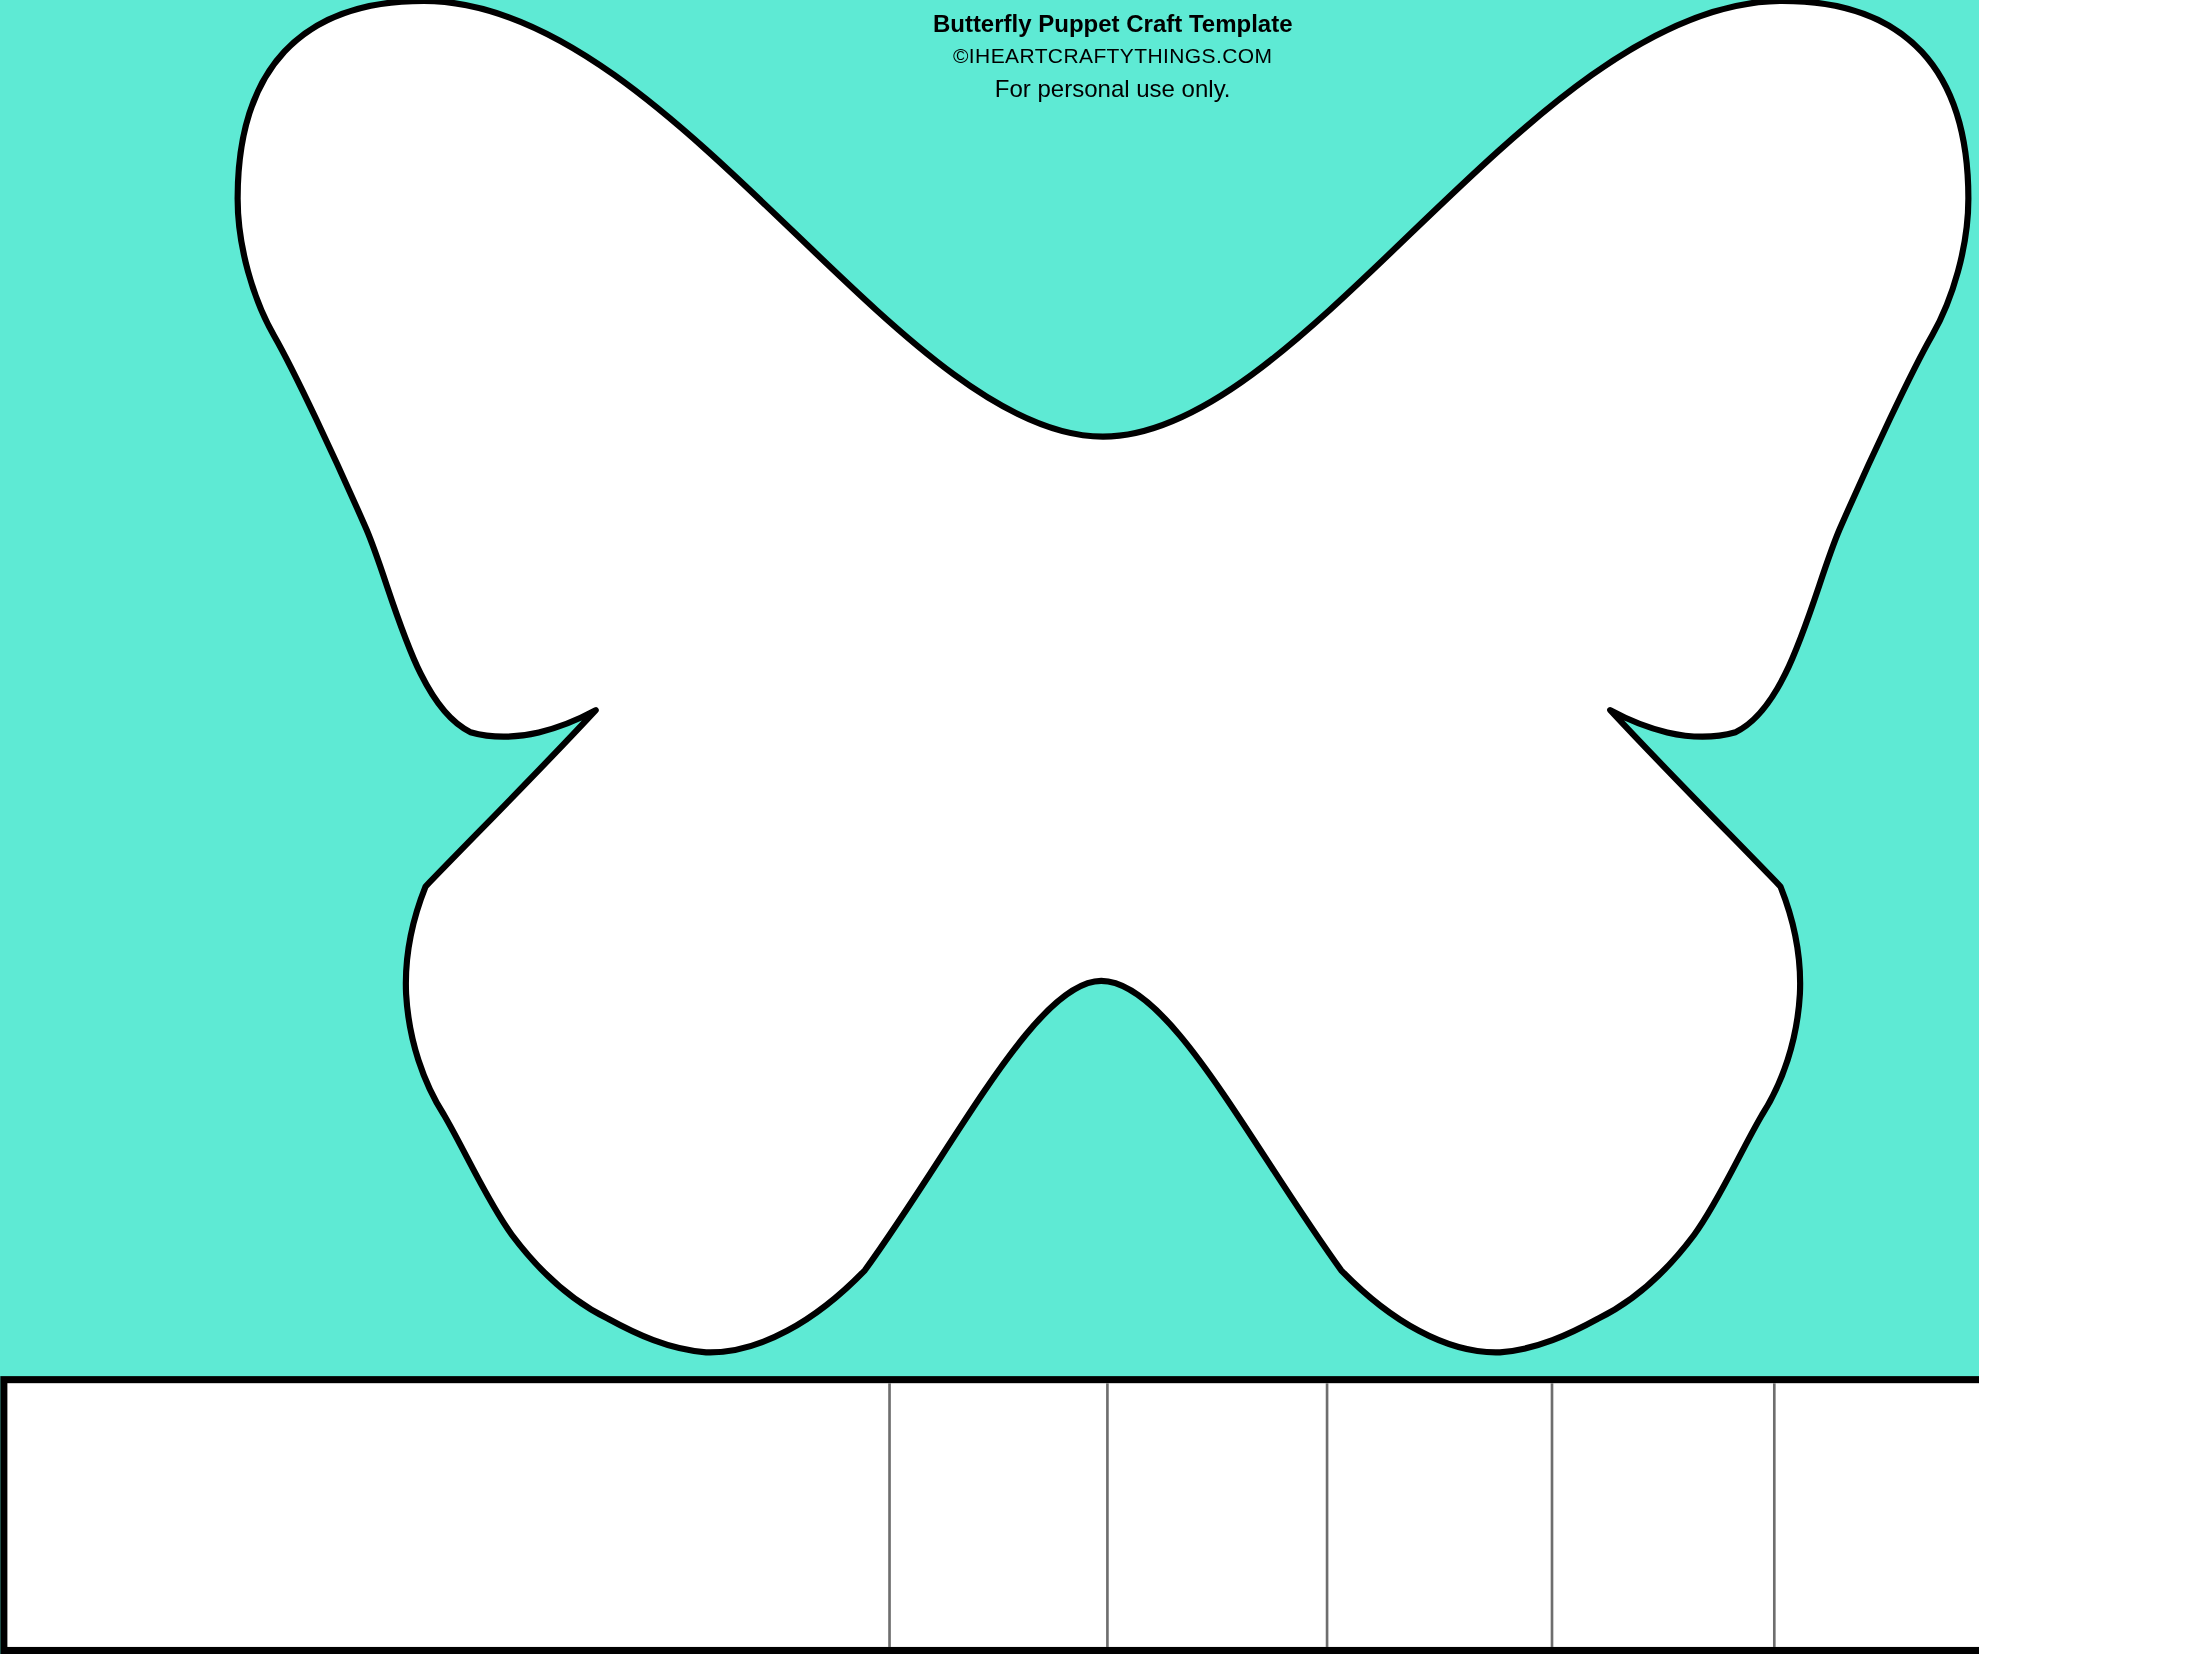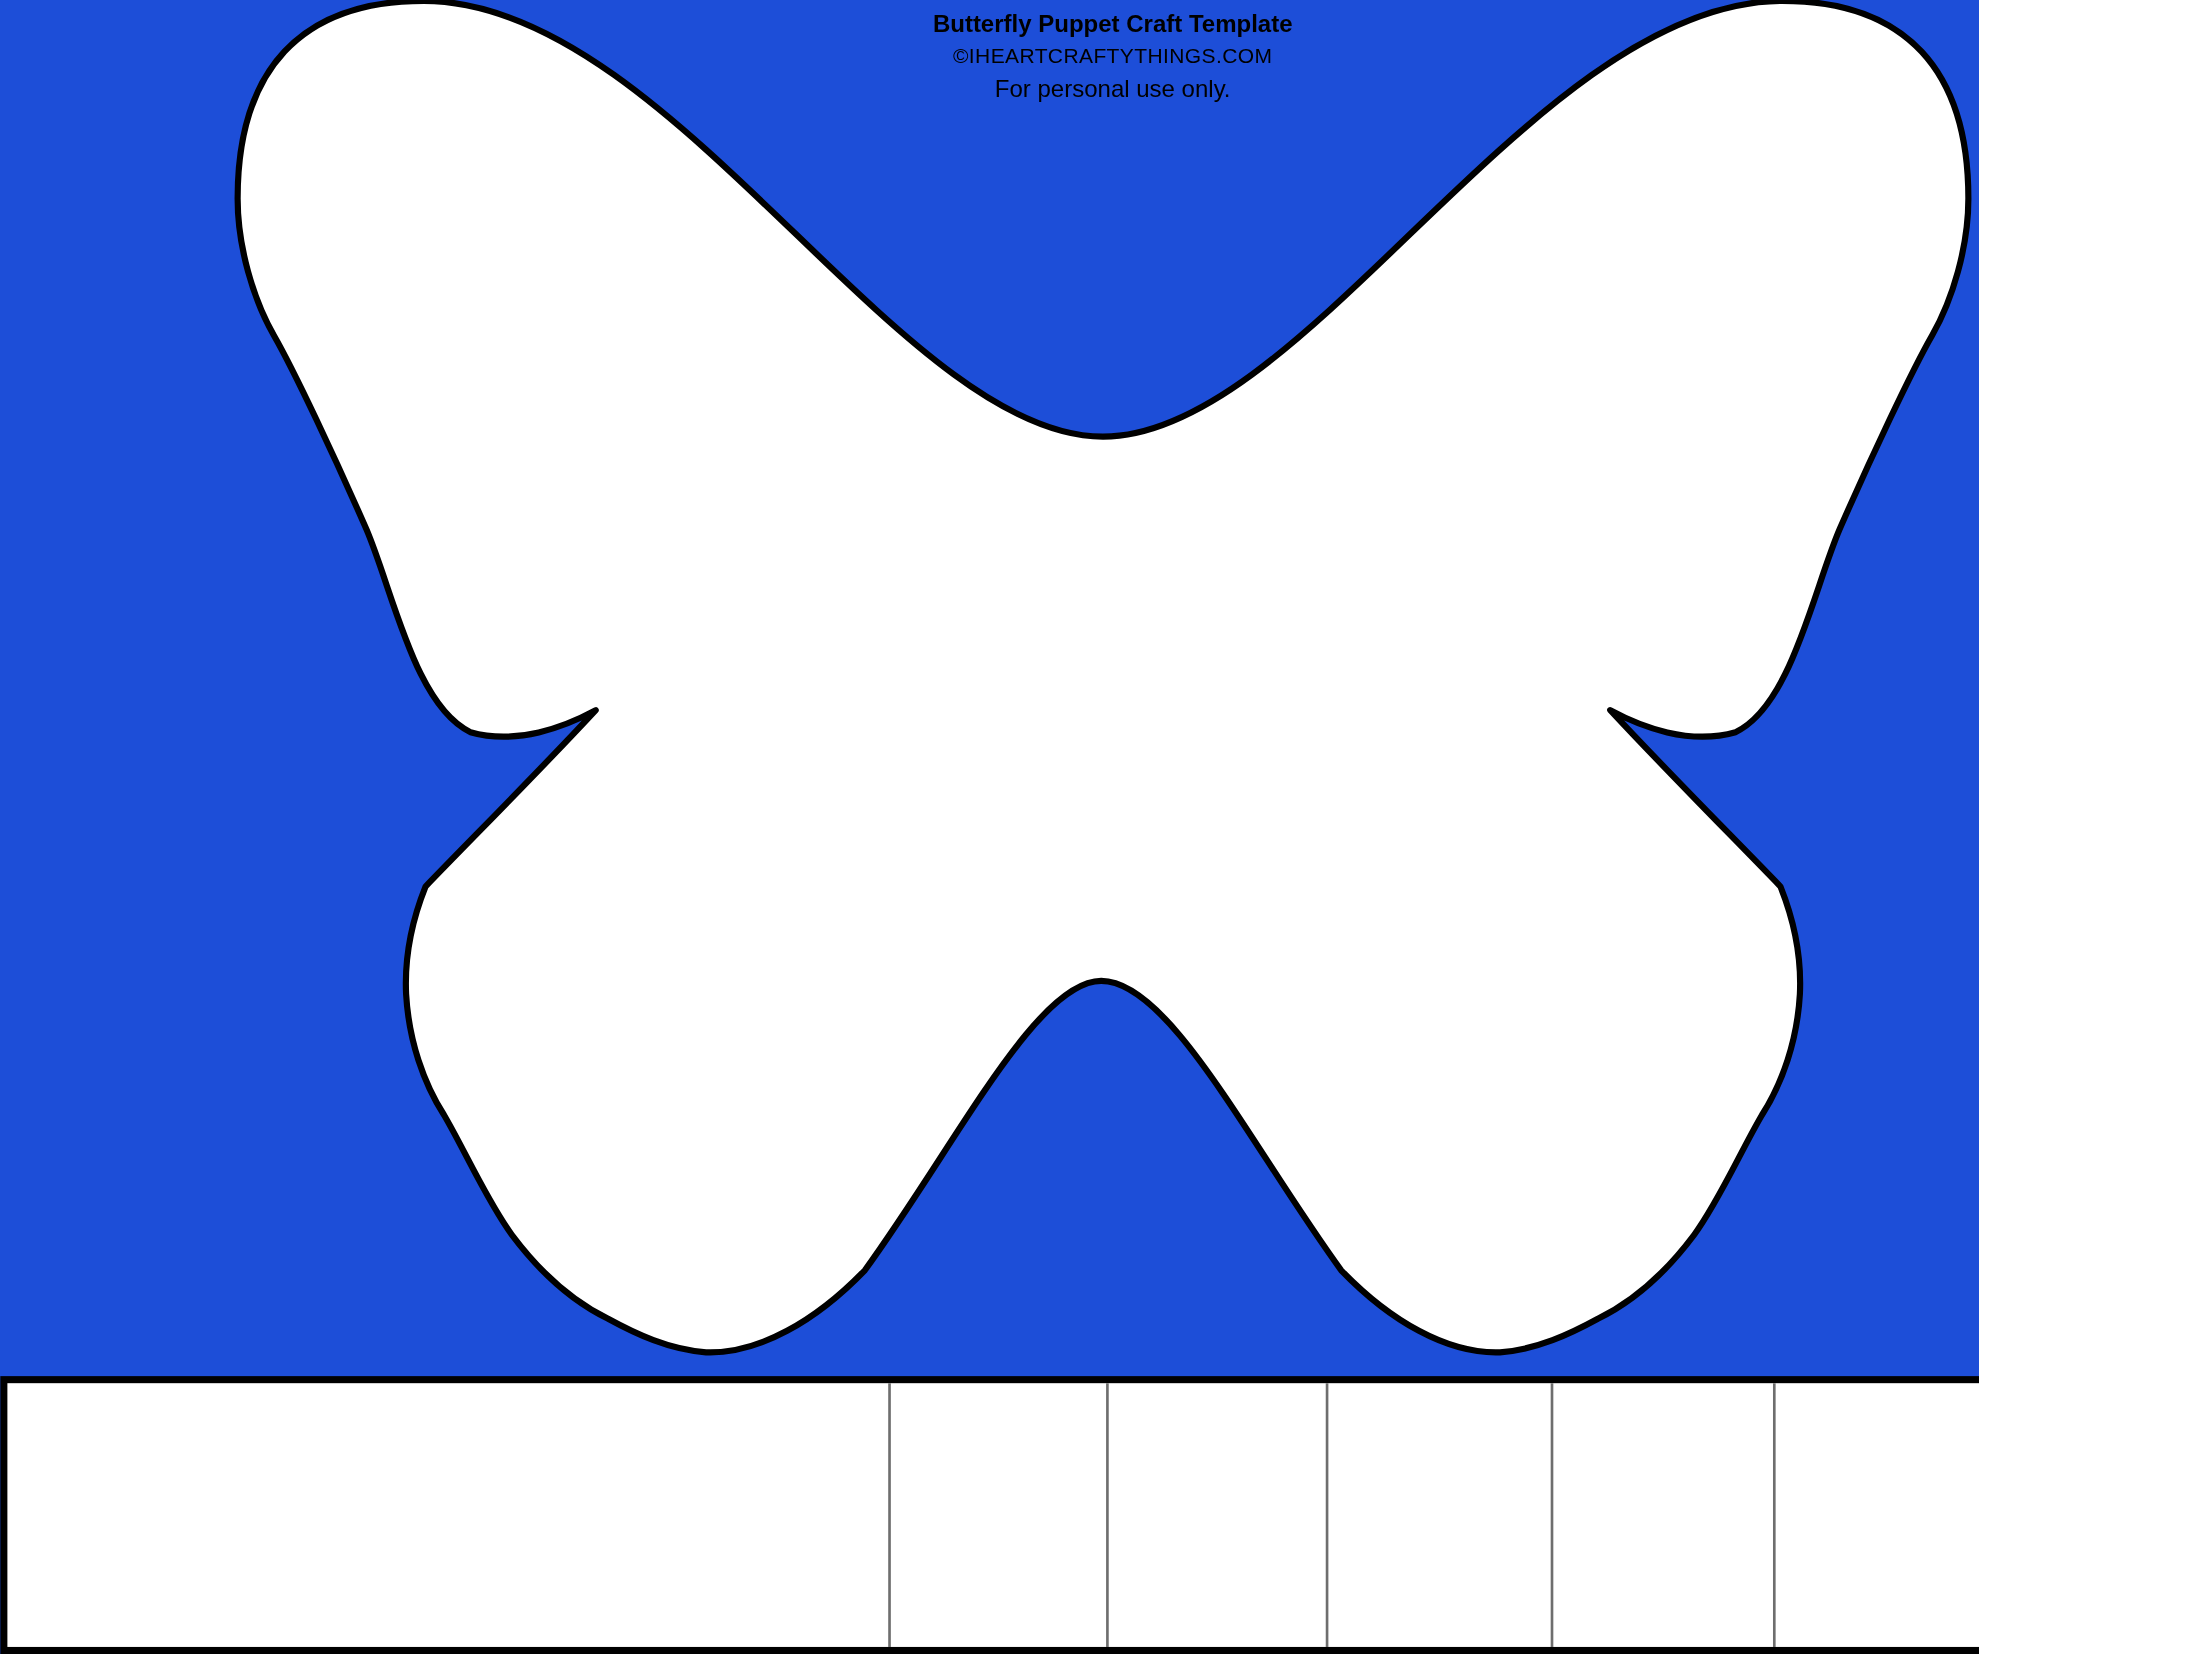--- a/index.html
+++ b/index.html
@@ -4,21 +4,21 @@
 <style>
   html, body {
     margin: 0;
     padding: 0;
     background: #ffffff;
   }
   .page {
     position: relative;
     width: 1979px;
     height: 1654px;
-    background: #1d4ed8;
+    background: #5eead4;
     overflow: hidden;
     font-family: "Liberation Sans", sans-serif;
   }
   .header {
     position: absolute;
     top: 8.8px;
     left: 9.7px;
     width: 2206px;
     text-align: center;
     color: #000000;

